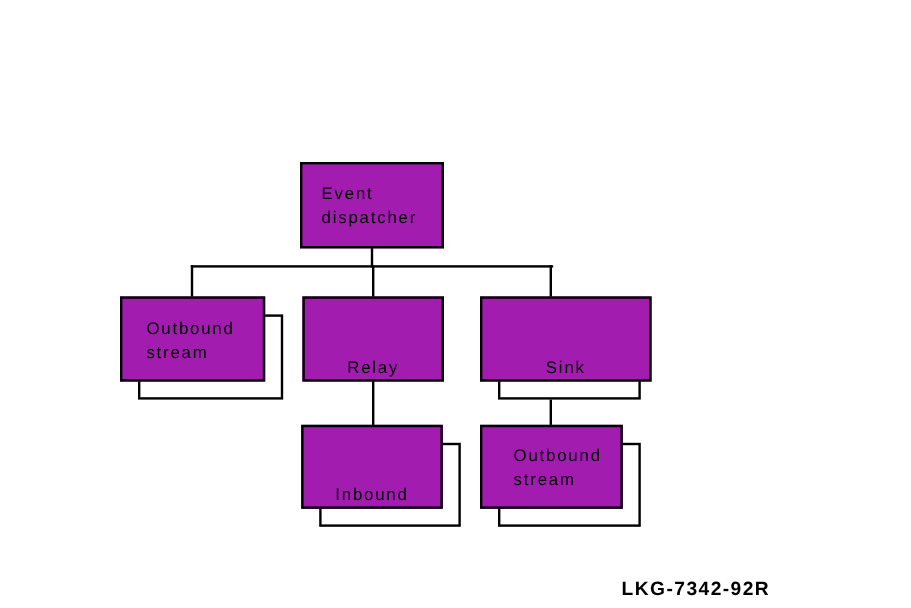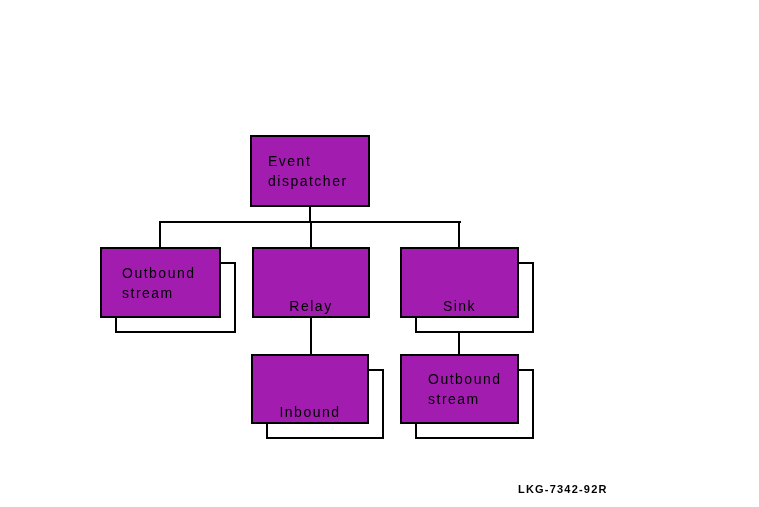--- a/index.html
+++ b/index.html
@@ -40,21 +40,21 @@
     white-space: pre-line;
   }
   .node.center { justify-content: center; align-items: flex-end; }
   .node.left-ed .lbl { padding-left: 16px; }
   .node.left-ob .lbl { padding-left: 20px; }
   .node.left-ib .lbl { padding-left: 26px; }
   .caption {
     position: absolute;
     left: 518px;
     top: 483px;
-    font-size: 11px;
+    font-size: 16px;
     font-weight: bold;
     letter-spacing: 1.2px;
     color: #000000;
     z-index: 4;
   }
 </style>
 </head>
 <body>
 
 <div class="canvas">
@@ -79,21 +79,21 @@
 
   <div class="node left-ob" style="left:100px; top:247px; width:121px; height:71px;">
     <span class="lbl">Outbound
 stream</span>
   </div>
 
   <div class="node center" style="left:252px; top:247px; width:118px; height:71px;">
     <span class="lbl">Relay</span>
   </div>
 
-  <div class="node center" style="left:400px; top:247px; width:119px; height:71px;">
+  <div class="node center" style="left:400px; top:247px; width:143px; height:71px;">
     <span class="lbl">Sink</span>
   </div>
 
   <div class="node center" style="left:251px; top:354px; width:118px; height:70px;">
     <span class="lbl">Inbound</span>
   </div>
 
   <div class="node left-ib" style="left:400px; top:354px; width:119px; height:70px;">
     <span class="lbl">Outbound
 stream</span>

